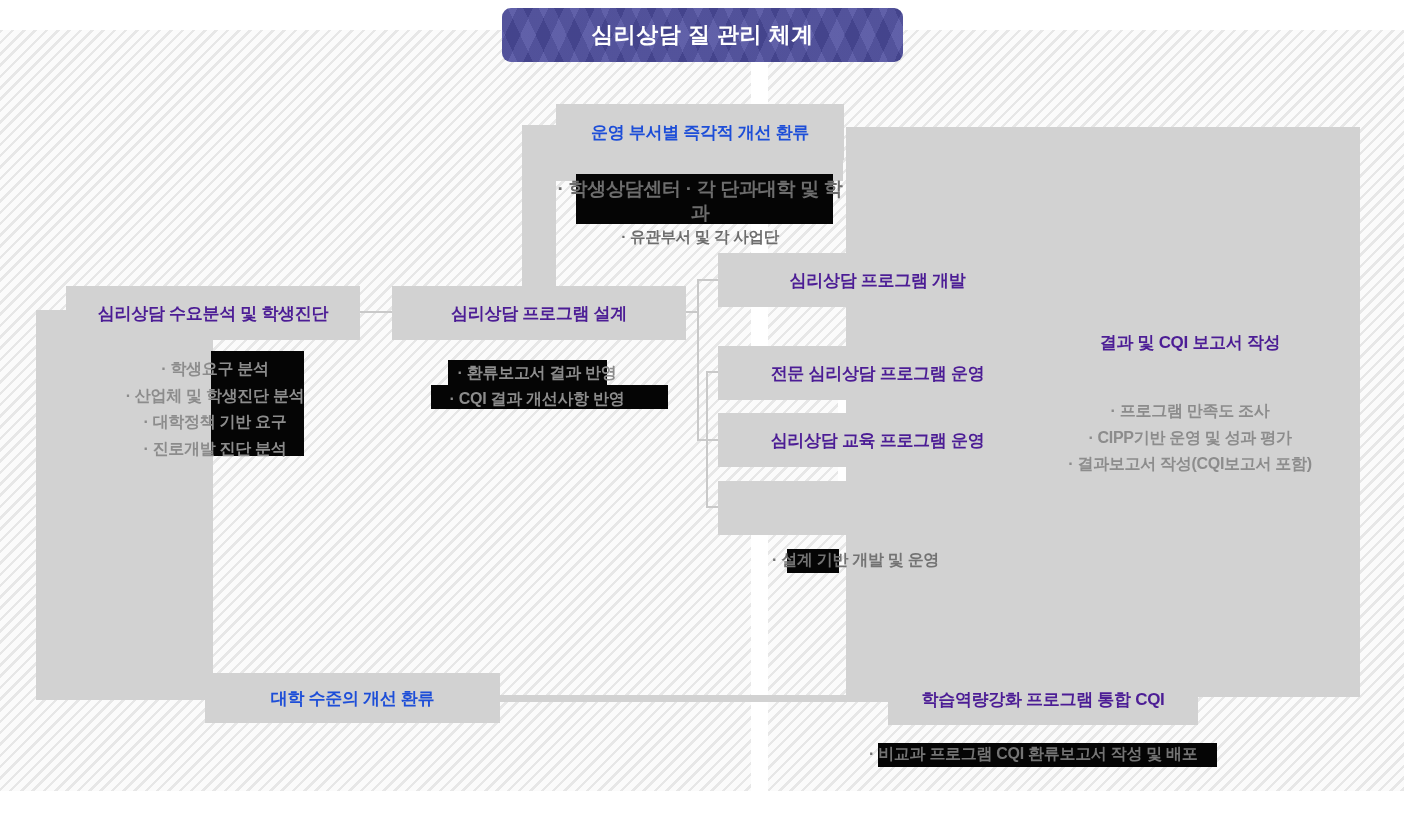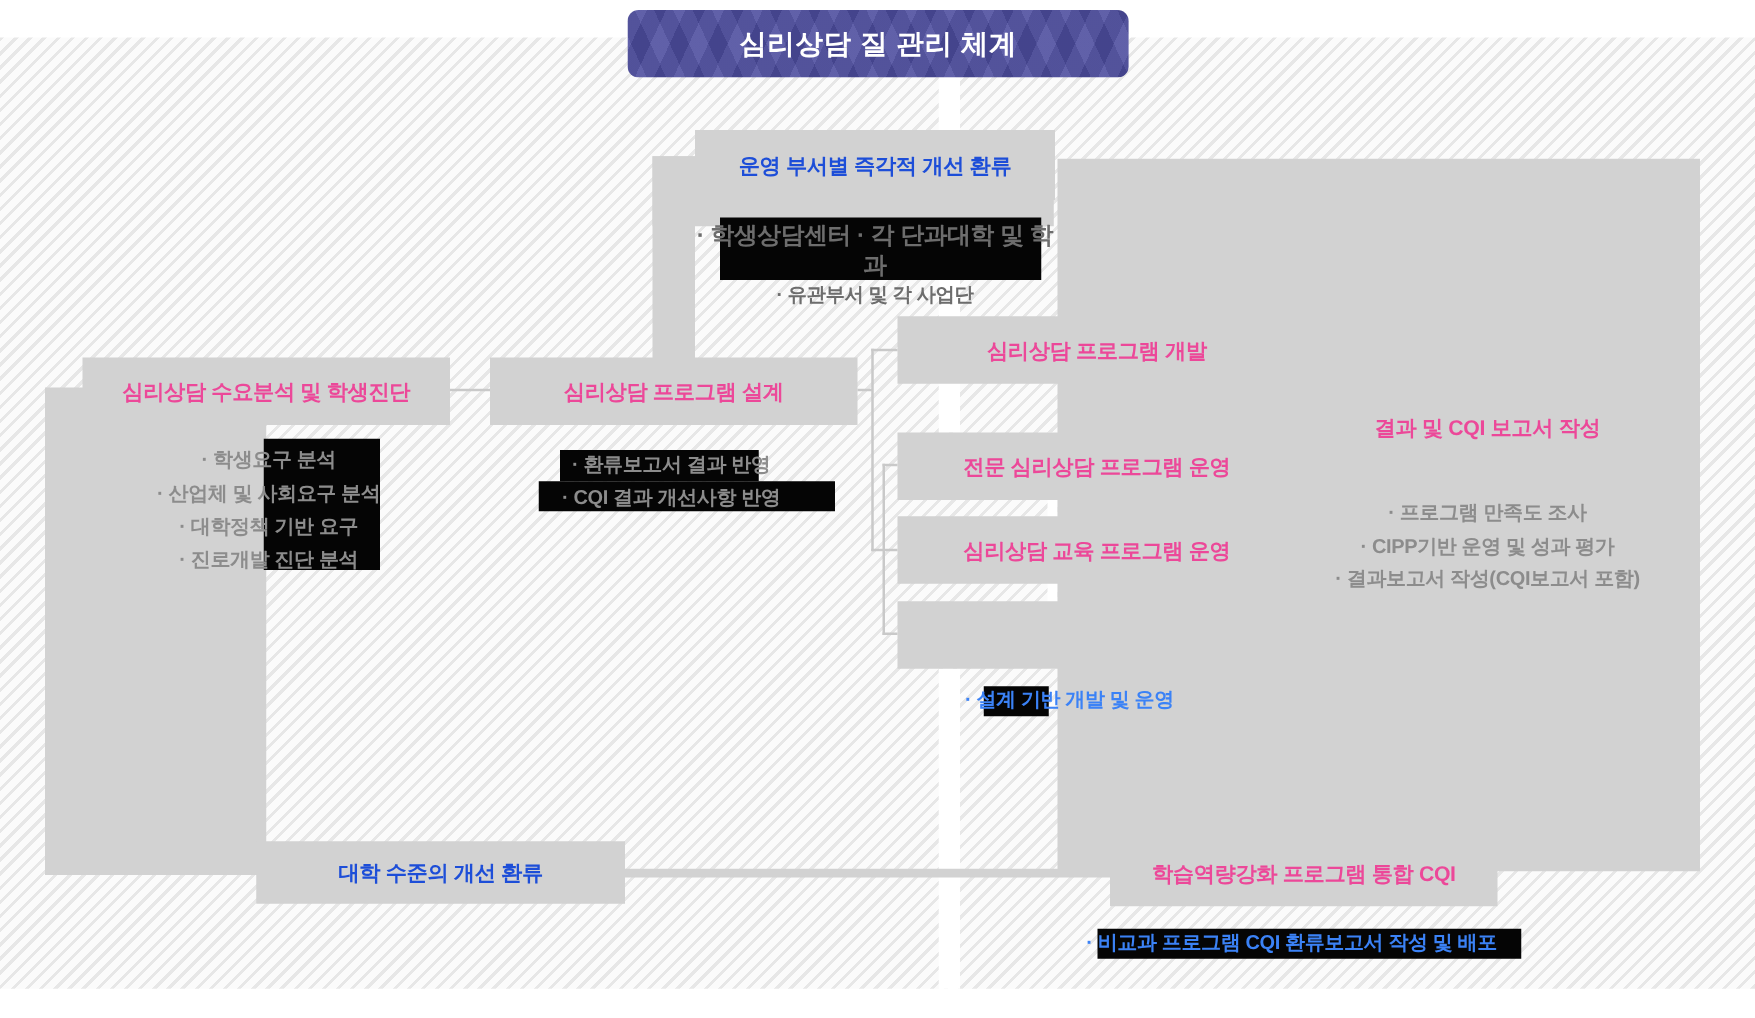--- a/index.html
+++ b/index.html
@@ -25,28 +25,28 @@
       repeating-linear-gradient(65deg, rgba(255,255,255,0.06) 0 14px, rgba(0,0,0,0.06) 14px 28px);
     display:flex;align-items:center;justify-content:center;
     color:#ffffff;font-size:22px;font-weight:bold;letter-spacing:0.5px;
     z-index:6;
   }
   .boxtitle{
     position:absolute;display:flex;align-items:center;justify-content:center;
     font-weight:bold;font-size:17px;letter-spacing:-0.3px;z-index:4;
   }
   .navy{color:#1d4ed8;}
-  .blue{color:#ec4899;}
+  .blue{color:#4c1d95;}
   .bullets{
     position:absolute;z-index:4;text-align:center;
     color:#8c8c8c;font-size:16px;font-weight:bold;letter-spacing:-0.3px;
   }
   .bullets div{line-height:26.5px;}
   .notetext{
-    position:absolute;z-index:4;color:#3b82f6;font-size:16px;font-weight:bold;
+    position:absolute;z-index:4;color:#737373;font-size:16px;font-weight:bold;
     letter-spacing:-0.3px;white-space:nowrap;
   }
   .z1{z-index:1;} .z2{z-index:2;} .z3{z-index:3;}
 </style>
 </head>
 <body>
 
 <div id="stage">
 
   <div class="hatch" style="left:0;top:30px;width:1404px;height:761px;"></div>
@@ -85,21 +85,21 @@
   <div class="boxtitle navy" style="left:556px;top:104px;width:288px;height:56px;">운영 부서별 즉각적 개선 환류</div>
   <div class="bullets" style="left:550px;top:177px;width:300px;">
     <div style="color:#6d6d6d;font-size:19px;line-height:24px;">· 학생상담센터 · 각 단과대학 및 학과</div>
     <div style="color:#6d6d6d;font-size:15.5px;line-height:24px;">· 유관부서 및 각 사업단</div>
   </div>
 
   <div class="panel z2" style="left:66px;top:286px;width:294px;height:54px;"></div>
   <div class="boxtitle blue" style="left:66px;top:286px;width:294px;height:54px;">심리상담 수요분석 및 학생진단</div>
   <div class="bullets" style="left:95px;top:356px;width:240px;">
     <div>· 학생요구 분석</div>
-    <div>· 산업체 및 사회요구 분석</div>
+    <div>· 산업체 및 학생진단 분석</div>
     <div>· 대학정책 기반 요구</div>
     <div>· 진로개발 진단 분석</div>
   </div>
 
   <div class="panel z2" style="left:392px;top:286px;width:294px;height:54px;"></div>
   <div class="boxtitle blue" style="left:392px;top:286px;width:294px;height:54px;">심리상담 프로그램 설계</div>
   <div class="bullets" style="left:407px;top:360px;width:260px;">
     <div style="line-height:26px;">· 환류보고서 결과 반영</div>
     <div style="line-height:26px;">· CQI 결과 개선사항 반영</div>
   </div>

